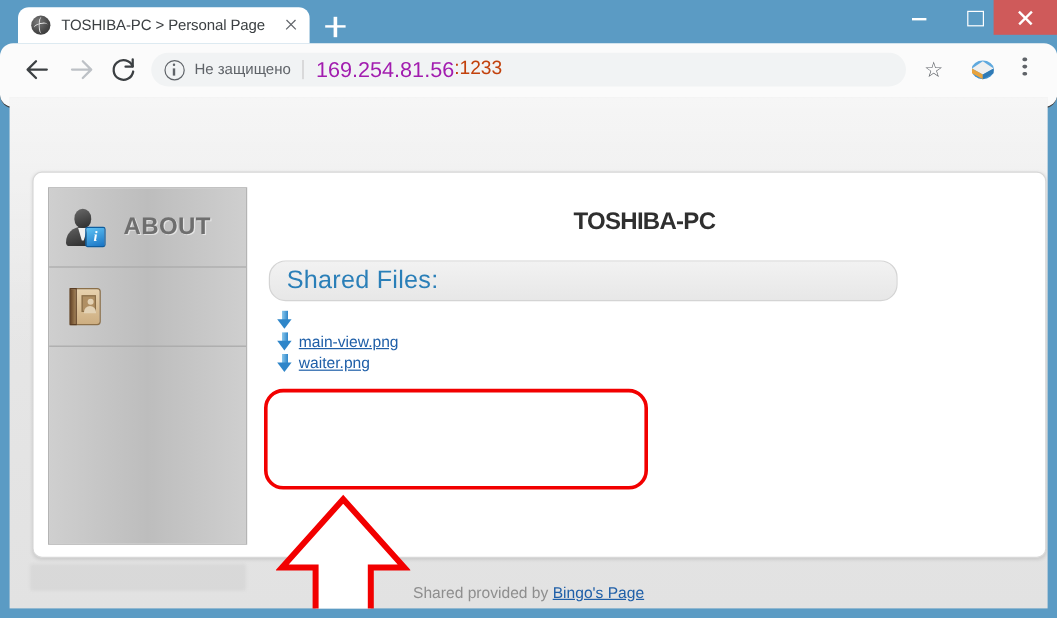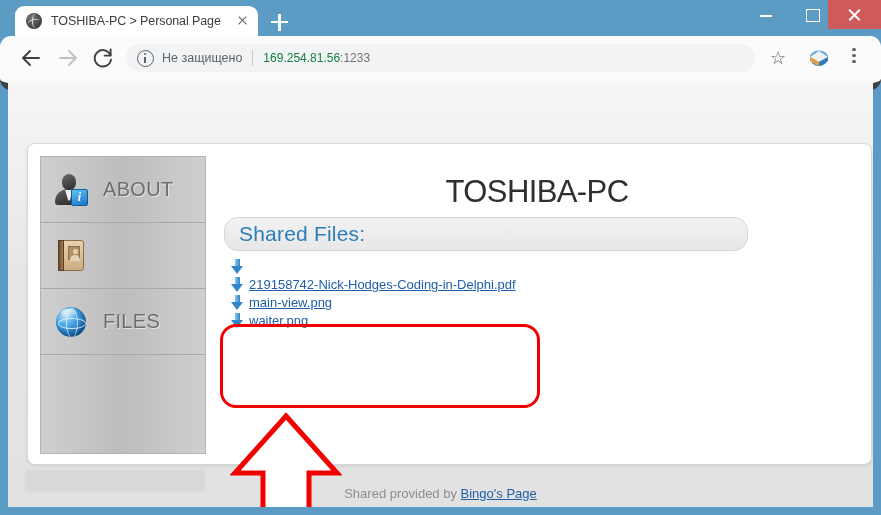--- a/index.html
+++ b/index.html
@@ -123,21 +123,21 @@
   }
   #win-close::before { transform: rotate(45deg); }
   #win-close::after  { transform: rotate(-45deg); }
 
   
   #toolbar {
     position: absolute;
     left: 0; top: 36px;
     width: 881px; height: 54px;
     background: #fbfbfb;
-    border-bottom: 7px solid #404040;
+    border-bottom: 1px solid #404040;
     border-radius: 11px;
   }
   .nav-icon {
     position: absolute;
     top: 10px;
     width: 24px; height: 24px;
     cursor: pointer;
   }
   #nav-back { left: 19px; }
   #nav-forward { left: 56px; }
@@ -177,22 +177,22 @@
     font-size: 12.5px;
     color: #5f6368;
     margin-left: 8px;
     white-space: nowrap;
   }
   #omnibox-sep {
     width: 1px; height: 16px;
     background: #c8c8c8;
     margin: 0 10px 0 10px;
   }
-  #url-host { font-size: 12px; color: #15803d; }
-  #url-port { font-size: 12px; color: #737373; }
+  #url-host { font-size: 18px; color: #a21caf; }
+  #url-port { font-size: 16px; color: #c2410c; }
 
   #bookmark-star {
     position: absolute; left: 770px; top: 13px;
     font-size: 18px; color: #5f6368; line-height: 18px;
     cursor: pointer;
   }
   #extension-icon {
     position: absolute; left: 808px; top: 12px;
     width: 22px; height: 20px;
     cursor: pointer;
@@ -248,21 +248,21 @@
     position: relative;
     height: 66px;
     display: flex;
     align-items: center;
     padding-left: 12px;
     border-bottom: 1px solid #a9a9a9;
     cursor: pointer;
   }
   .nav-item-label {
     font-size: 20px;
-    font-weight: normal;
+    font-weight: bold;
     color: #6e6e6e;
     text-shadow: 1px 1px 0 rgba(255,255,255,0.55);
     margin-left: 14px;
     letter-spacing: 0.3px;
   }
   .nav-ico { width: 36px; height: 36px; position: relative; flex: 0 0 auto; }
 
   
   #ico-about .head {
     position: absolute; left: 9px; top: 2px;
@@ -352,22 +352,22 @@
   }
 
   
   #main-col {
     position: absolute;
     left: 186px; top: 12px;
     width: 646px; height: 298px;
   }
   #page-title {
     text-align: center;
-    font-size: 31px;
-    font-weight: normal;
+    font-size: 20px;
+    font-weight: bold;
     color: #2f2f2f;
     margin-top: 18px;
     letter-spacing: -0.6px;
   }
   #shared-files-bar {
     position: absolute;
     left: 10px; top: 61px;
     width: 524px; height: 34px;
     background: linear-gradient(180deg,#f2f2f2 0%,#e7e7e7 100%);
     border: 1px solid #d4d4d4;
@@ -541,45 +541,34 @@
         </div>
 
         <div class="nav-item">
           <div class="nav-ico" id="ico-contact">
             <div class="book"></div>
             <div class="spine"></div>
             <div class="portrait"></div>
           </div>
         </div>
 
-        <div class="nav-item">
-          <div class="nav-ico" id="ico-files">
-            <div class="globe"></div>
-            <div class="gloss"></div>
-          </div>
-          <div class="nav-item-label">FILES</div>
-        </div>
 
       </div>
 
       <div id="main-col">
 
         <div id="page-title">TOSHIBA-PC</div>
 
         <div id="shared-files-bar">
           <span>Shared Files:</span>
         </div>
 
         <ul id="file-list">
           <li>
             <span class="dl-arrow"></span>
-          </li>
-          <li>
-            <span class="dl-arrow"></span>
-            <span class="file-link">219158742-Nick-Hodges-Coding-in-Delphi.pdf</span>
           </li>
           <li>
             <span class="dl-arrow"></span>
             <span class="file-link">main-view.png</span>
           </li>
           <li>
             <span class="dl-arrow"></span>
             <span class="file-link">waiter.png</span>
           </li>
         </ul>

